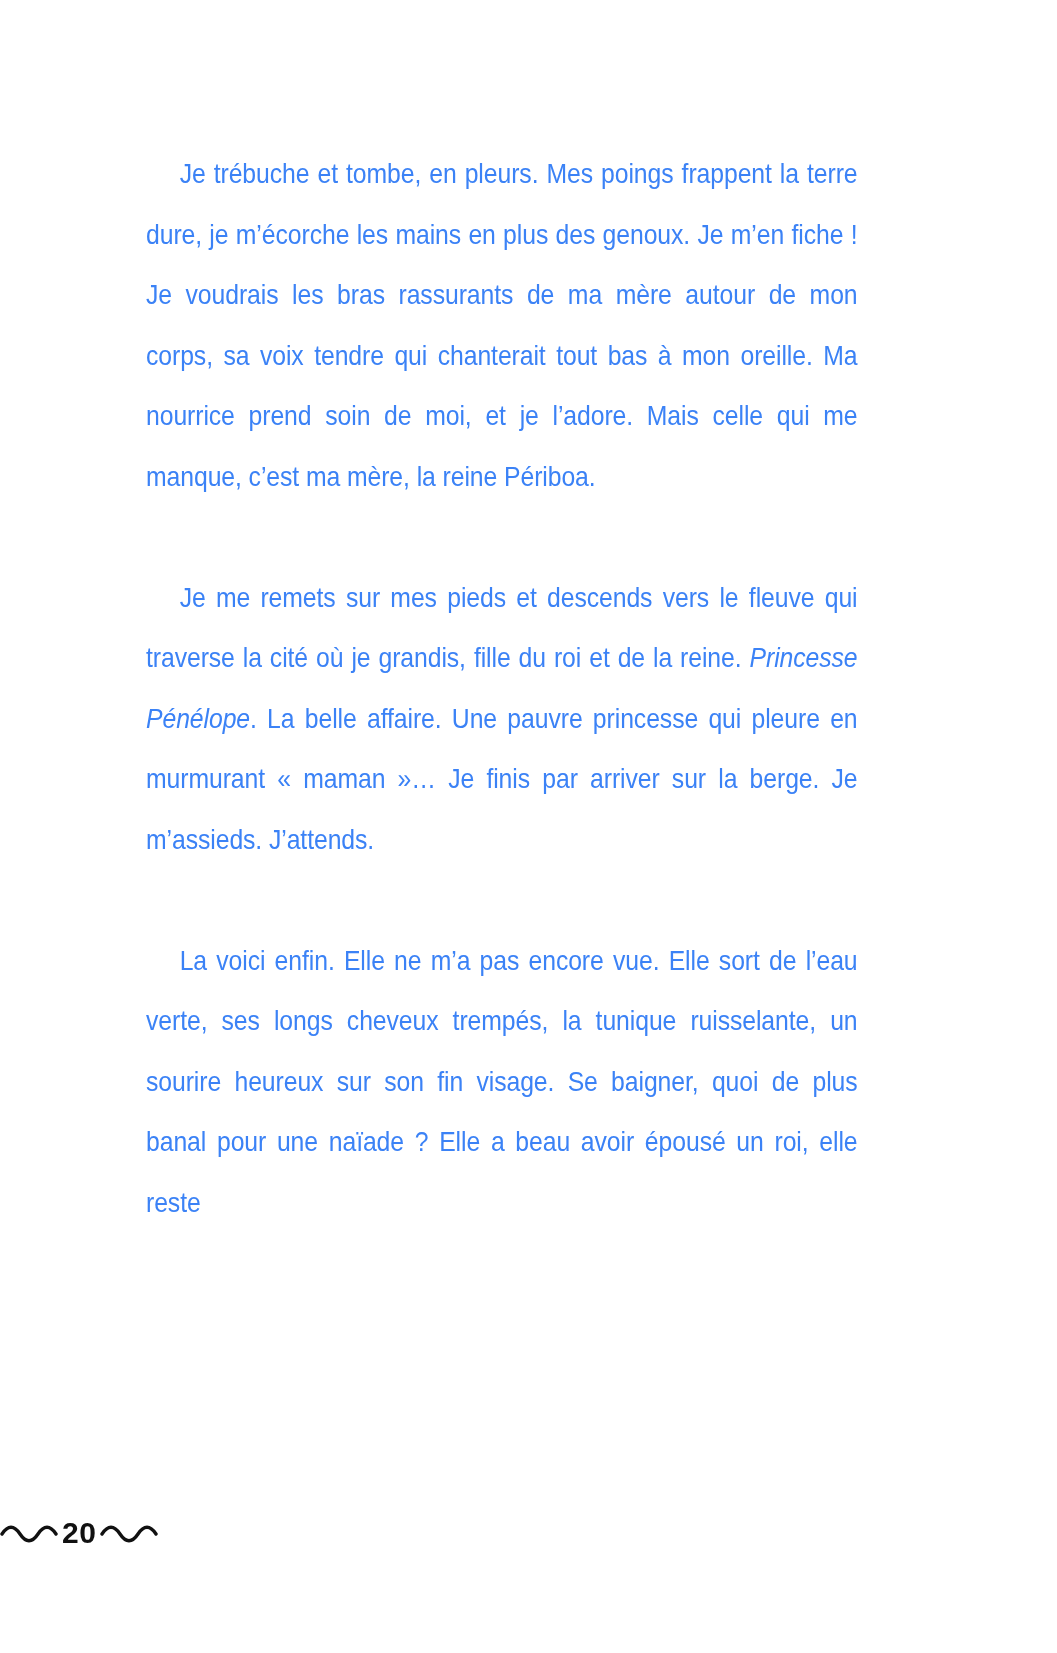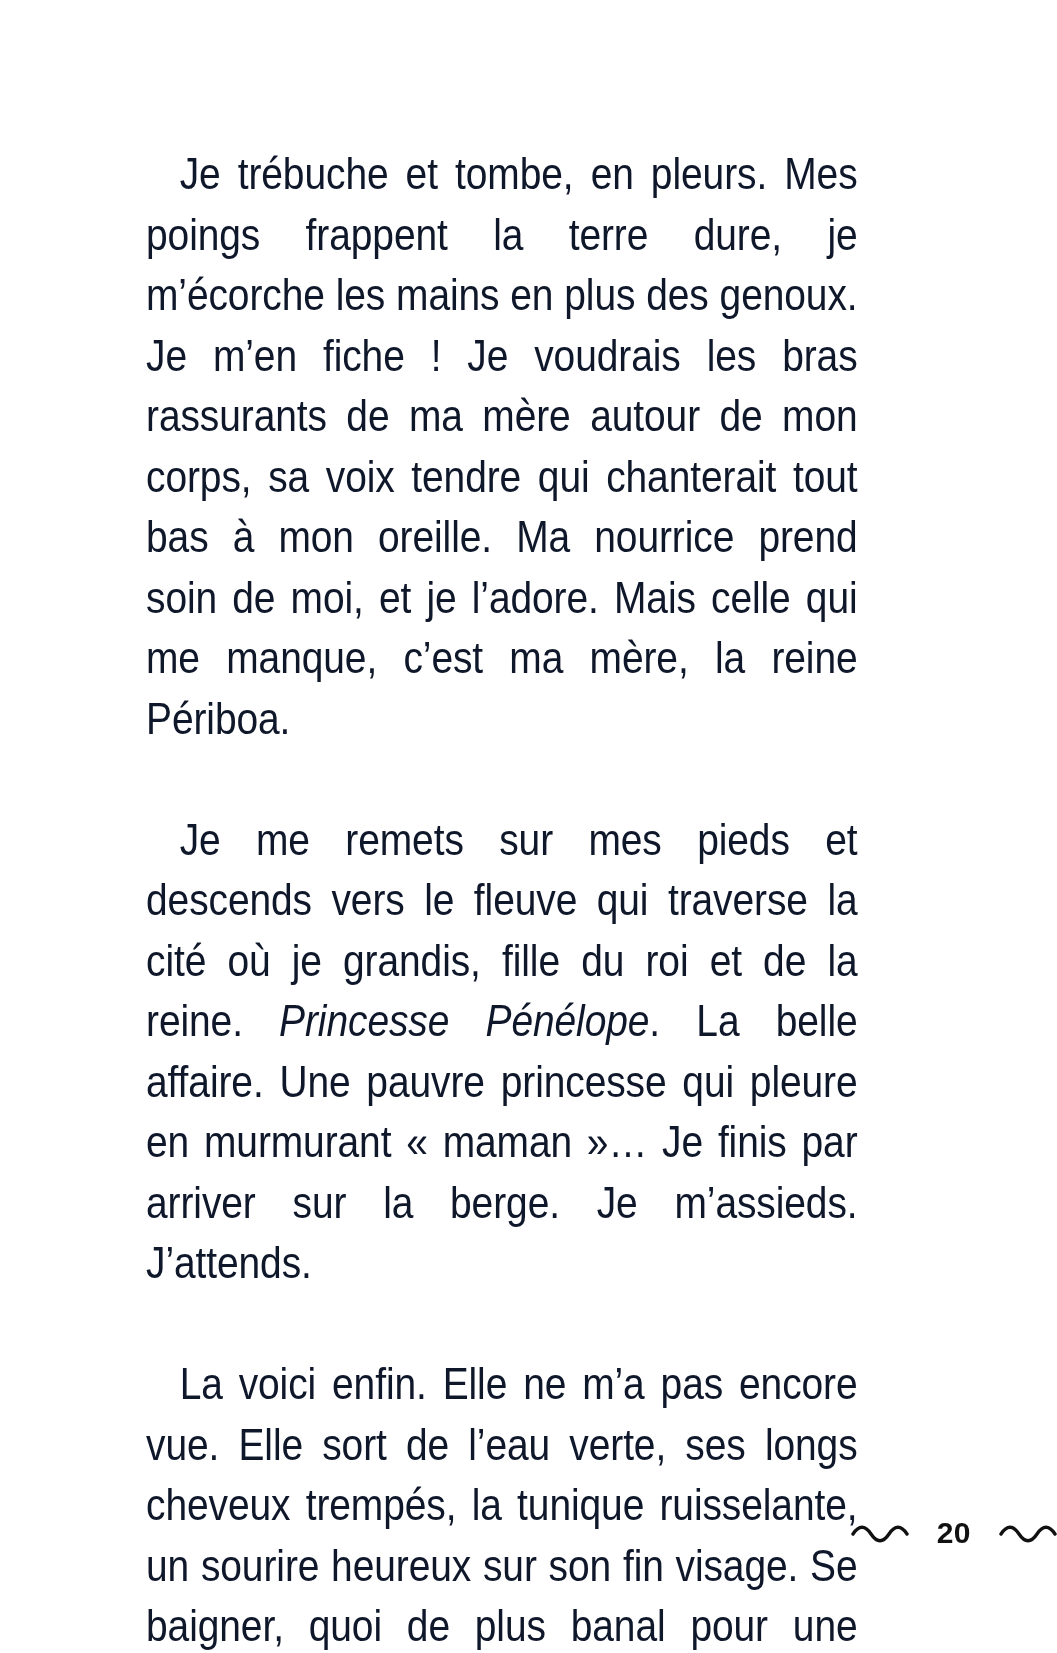--- a/index.html
+++ b/index.html
@@ -25,23 +25,23 @@
     left: 146px;
     top: 144px;
     width: 712px;
   }
 
   .body-paragraph {
     margin: 0;
     text-align: justify;
     text-justify: inter-word;
     text-indent: 38px;
-    font-size: 44px;
+    font-size: 28px;
     line-height: 60.5px;
-    color: #0f172a;
+    color: #3b82f6;
     font-weight: 400;
     letter-spacing: -0.1px;
     
     transform-origin: left top;
     font-stretch: condensed;
     hyphens: none;
   }
 
   
   .squeeze {
@@ -63,22 +63,22 @@
   }
 
   
   .folio {
     position: absolute;
     left: 0;
     right: 0;
     top: 1518px;
     display: flex;
     align-items: center;
-    justify-content: flex-end;
-    gap: 28px;
+    justify-content: flex-start;
+    gap: 4px;
     color: #111111;
   }
 
   .folio-ornament {
     display: block;
     width: 58px;
     height: 20px;
     flex: 0 0 auto;
   }
 

